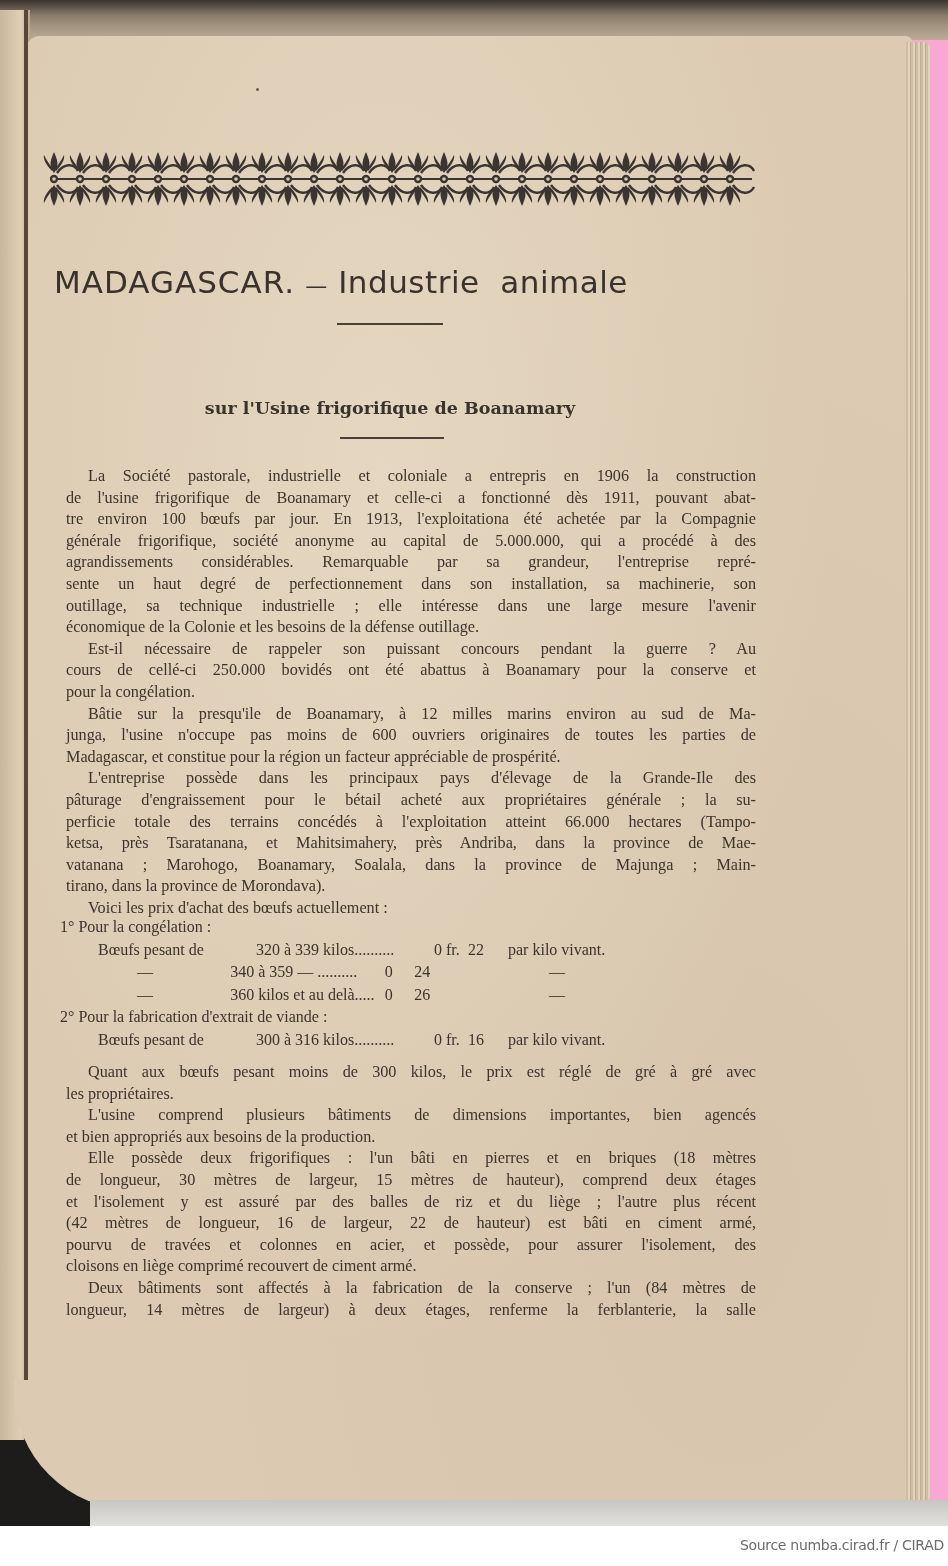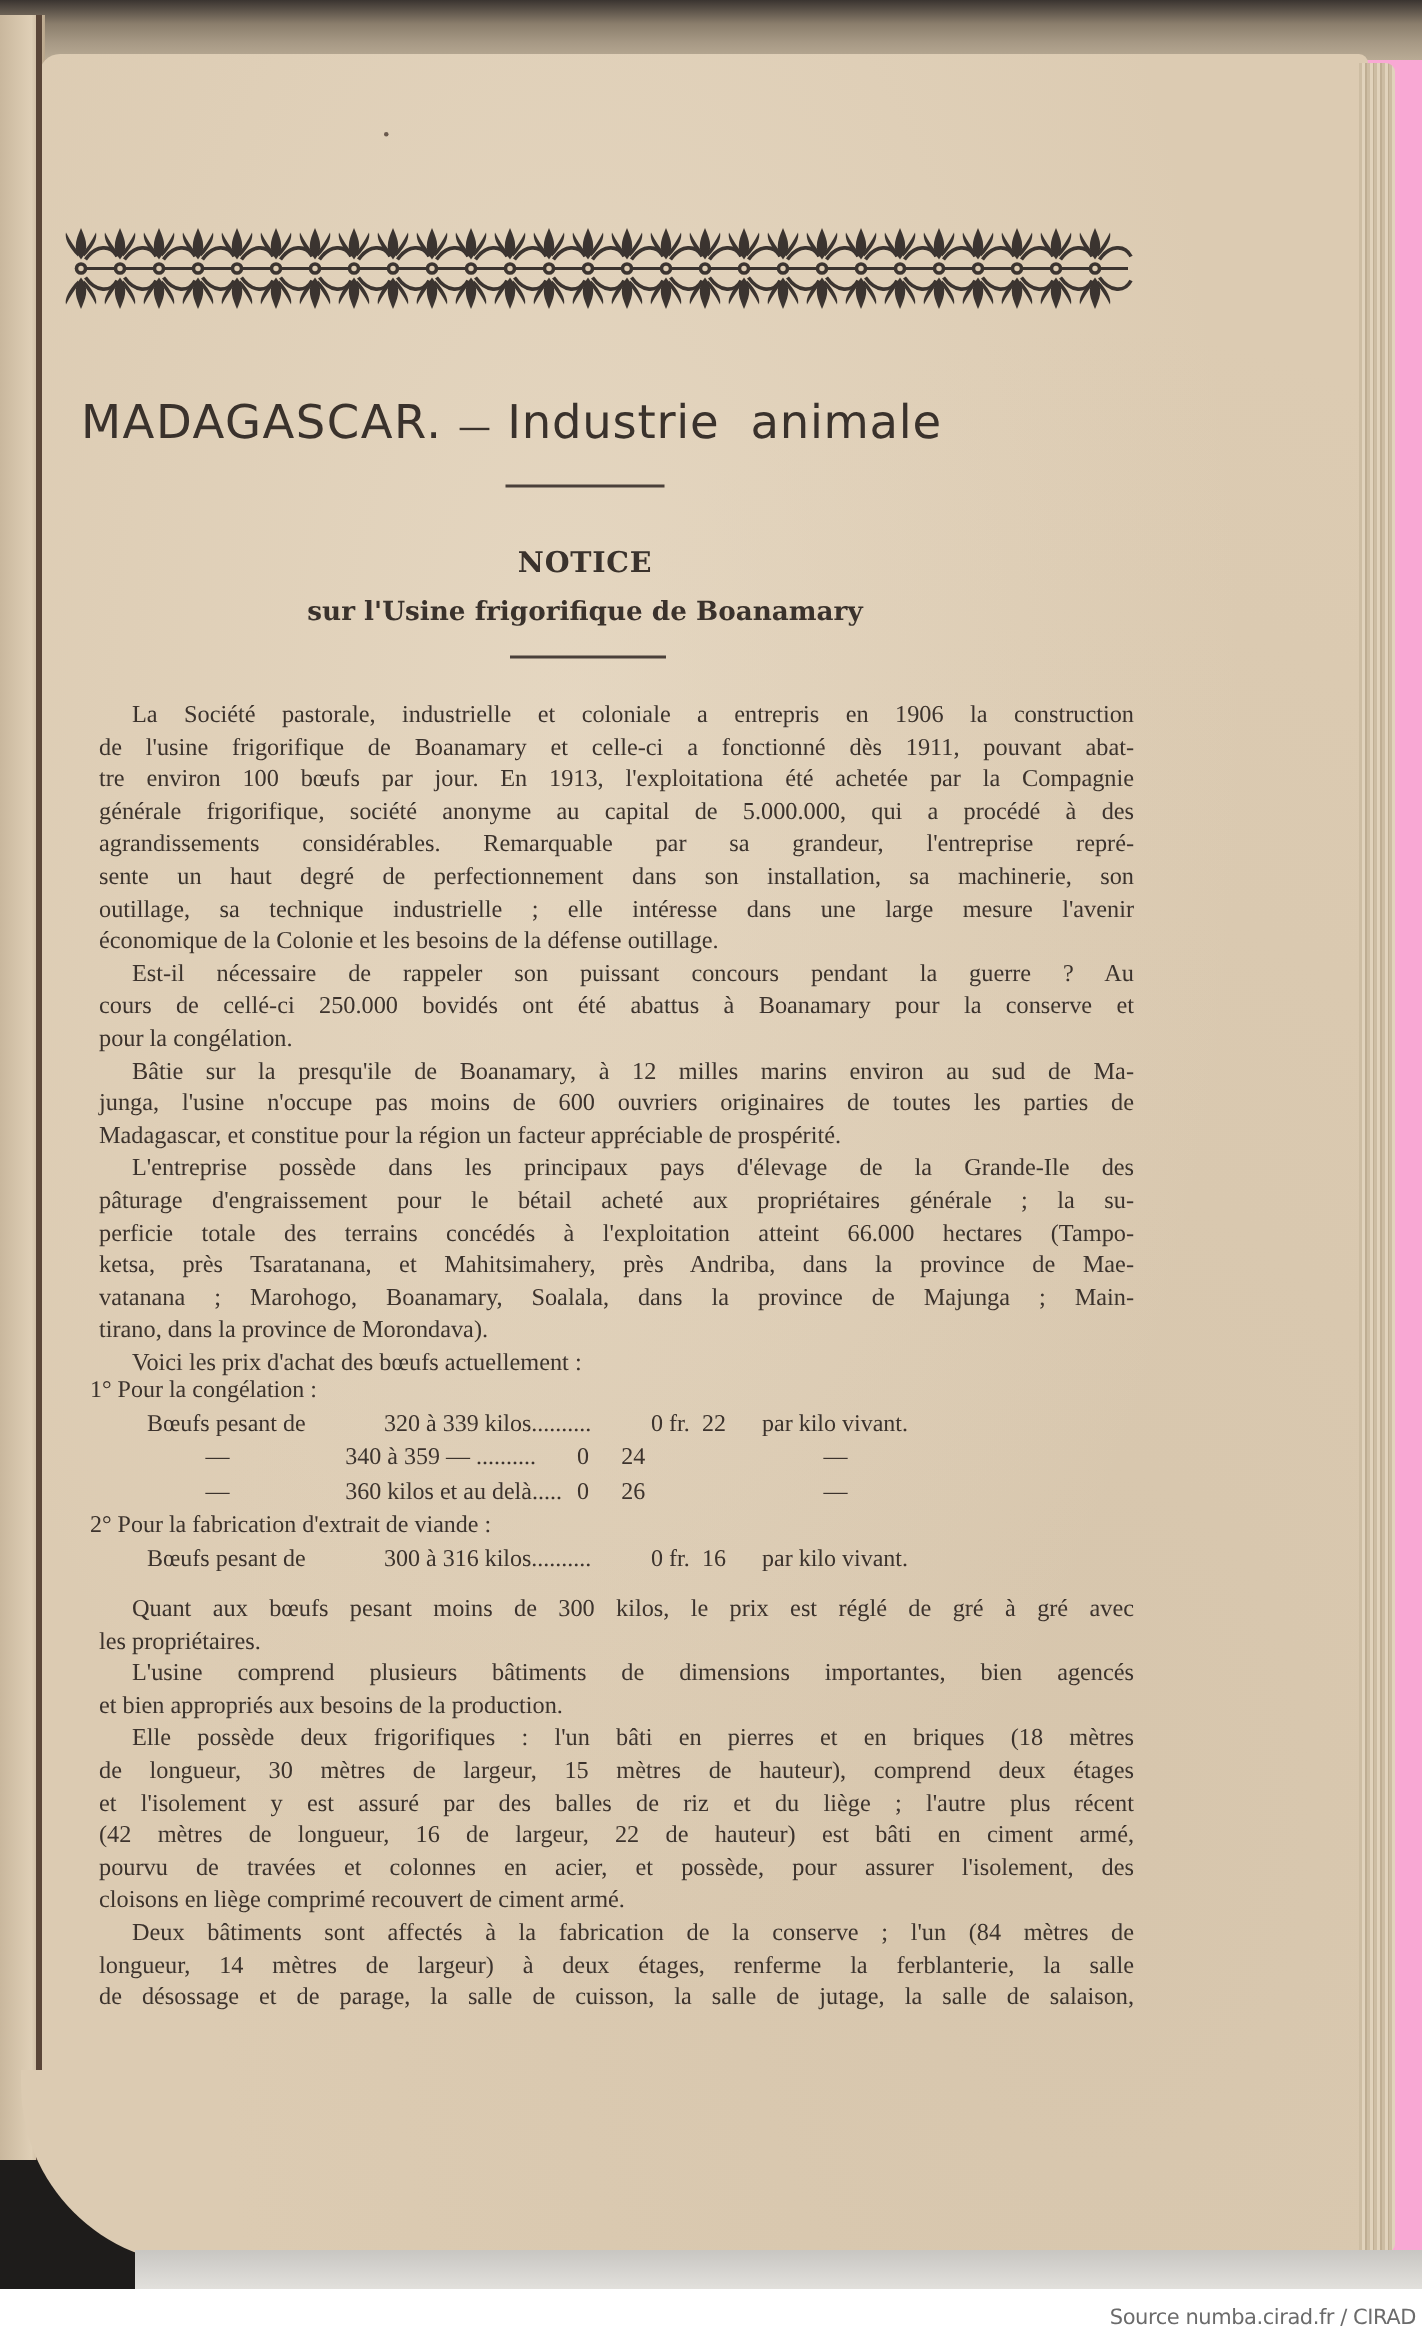--- a/index.html
+++ b/index.html
@@ -211,21 +211,20 @@
       </g>
   </svg>
 
   <div class="title">
     <span class="main">MADAGASCAR.</span>
     <span style="font-size:22px;">—</span>
     <span style="white-space:pre;">Industrie  animale</span>
   </div>
   <div class="rule" style="left:337px;top:323px;width:106px;"></div>
 
-  <div class="notice" style="top:364px;font-size:19px;letter-spacing:0.5px;">NOTICE</div>
   <div class="notice" style="top:398px;font-size:17.5px;">sur l'Usine frigorifique de Boanamary</div>
   <div class="rule" style="left:340px;top:437px;width:104px;"></div>
 
   <div class="body-text">
     <p>
       <span class="line indent">La Société pastorale, industrielle et coloniale a entrepris en 1906 la construction</span>
       <span class="line">de l'usine frigorifique de Boanamary et celle-ci a fonctionné dès 1911, pouvant abat-</span>
       <span class="line">tre environ 100 bœufs par jour. En 1913, l'exploitationa été achetée par la Compagnie</span>
       <span class="line">générale frigorifique, société anonyme au capital de 5.000.000, qui a procédé à des</span>
       <span class="line">agrandissements considérables. Remarquable par sa grandeur, l'entreprise repré-</span>
@@ -306,18 +305,17 @@
       <span class="line indent">Elle possède deux frigorifiques : l'un bâti en pierres et en briques (18 mètres</span>
       <span class="line">de longueur, 30 mètres de largeur, 15 mètres de hauteur), comprend deux étages</span>
       <span class="line">et l'isolement y est assuré par des balles de riz et du liège ; l'autre plus récent</span>
       <span class="line">(42 mètres de longueur, 16 de largeur, 22 de hauteur) est bâti en ciment armé,</span>
       <span class="line">pourvu de travées et colonnes en acier, et possède, pour assurer l'isolement, des</span>
       <span class="line last">cloisons en liège comprimé recouvert de ciment armé.</span>
     </p>
     <p>
       <span class="line indent">Deux bâtiments sont affectés à la fabrication de la conserve ; l'un (84 mètres de</span>
       <span class="line">longueur, 14 mètres de largeur) à deux étages, renferme la ferblanterie, la salle</span>
-      <span class="line">de désossage et de parage, la salle de cuisson, la salle de jutage, la salle de salaison,</span>
     </p>
   </div>
 </div>
 
 <div class="source">Source numba.cirad.fr / CIRAD</div>
 
 </body></html>

